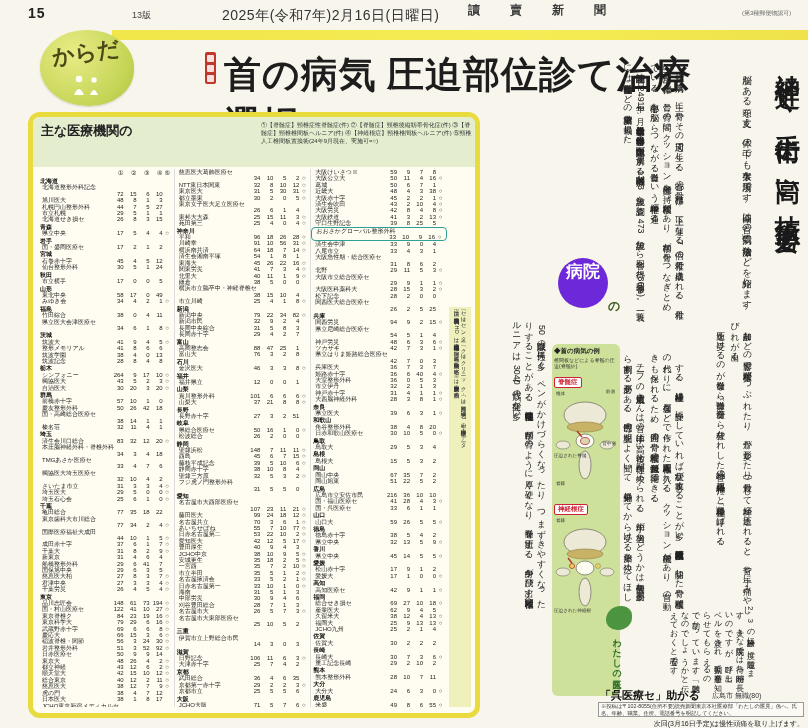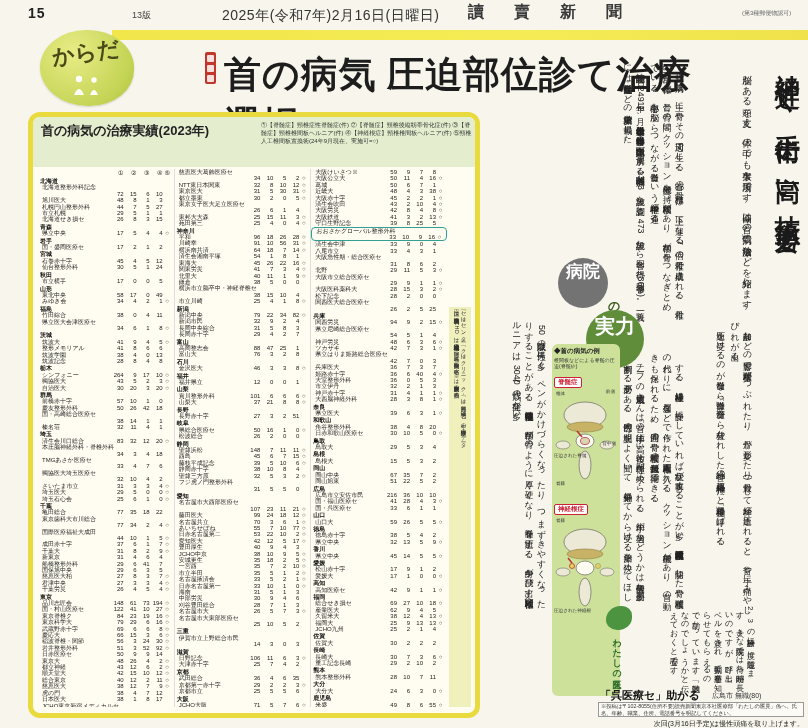--- a/index.html
+++ b/index.html
@@ -6,21 +6,21 @@
   body{width:808px;height:728px;position:relative;background:#f7f5ec;overflow:hidden;
        font-family:"Liberation Sans",sans-serif;color:#222;}
   .abs{position:absolute;}
   .serif{font-family:"Liberation Serif","DejaVu Serif",serif;}
   .v{writing-mode:vertical-rl;}
   
   #topbar{left:112px;top:30px;width:696px;height:10px;background:linear-gradient(90deg,#f1e64a,#f5ec55 60%,#efe24a);}
   #pagenum{left:28px;top:5px;font-size:14px;font-weight:bold;letter-spacing:1px;}
   #edition{left:132px;top:9px;font-size:9px;color:#444;}
   #dateline{left:222px;top:7px;font-size:14px;letter-spacing:.5px;color:#333;}
-  #papername{left:468px;top:2px;font-size:16px;letter-spacing:30px;color:#3a3a3a;font-weight:bold;}
+  #papername{left:468px;top:2px;font-size:12px;letter-spacing:30px;color:#3a3a3a;font-weight:bold;}
   #postal{left:742px;top:9px;font-size:6px;color:#666;}
   
   #karada{left:40px;top:30px;width:94px;height:76px;border-radius:50% 50% 48% 52%;
           background:radial-gradient(circle at 35% 30%,#e9ec86,#c4d455 70%,#aec23e);
           box-shadow:0 1px 2px rgba(0,0,0,.15);}
   #karada .txt{position:absolute;left:12px;top:8px;font-size:22px;font-weight:bold;color:#4a4a18;
                transform:rotate(-8deg);font-family:"Liberation Serif",serif;}
   #karada svg{position:absolute;left:30px;top:44px;}
   
   #stamp{left:205px;top:52px;width:11px;height:32px;background:#c2372b;border-radius:2px;}
@@ -53,21 +53,21 @@
   .atext{font-size:8.8px;line-height:12.4px;color:#222;}
   .atext p{margin:0;text-indent:1em;margin-block-end:2px;}
   #lead{left:690px;top:58px;width:64px;height:256px;font-size:9.5px;line-height:13.5px;}
   #b1{left:486px;top:58px;width:200px;height:250px;}
   #b2{left:688px;top:316px;width:66px;height:294px;}
   #b3{left:622px;top:348px;width:64px;height:252px;}
   #b4{left:486px;top:316px;width:62px;height:294px;}
   #byline{left:596px;top:560px;font-size:8.5px;height:70px;}
   
   #badge{left:556px;top:258px;width:92px;height:132px;}
-  #badge .c1{position:absolute;left:2px;top:0;width:50px;height:50px;border-radius:50%;background:#737373;
+  #badge .c1{position:absolute;left:2px;top:0;width:50px;height:50px;border-radius:50%;background:#6d28d9;
              color:#fff;font-weight:bold;font-size:17px;line-height:22px;text-align:center;padding-top:3px;box-sizing:border-box;}
   #badge .no{position:absolute;left:52px;top:40px;font-size:12px;color:#3c5a1e;font-weight:bold;}
   #badge .c2{position:absolute;left:30px;top:52px;width:58px;height:58px;border-radius:50%;background:#5f8d3a;
              color:#fff;font-weight:bold;font-size:20px;line-height:25px;text-align:center;padding-top:4px;box-sizing:border-box;}
   #badge .num{position:absolute;left:0;right:0;top:114px;text-align:center;font-size:12px;color:#333;
               font-family:"Liberation Serif",serif;}
   
   #diagram{left:552px;top:344px;width:68px;height:352px;background:#cde19b;border-radius:6px;box-sizing:border-box;padding:3px 2px;}
   #diagram .dtitle{font-size:6.5px;font-weight:bold;color:#222;}
   #diagram .dnote{font-size:5px;line-height:6px;color:#333;margin:1px 0;}
@@ -110,21 +110,21 @@
 <div id="stamp" class="abs">
     <i></i>
     <i></i>
     <i></i>
   </div>
 <div id="headline" class="abs serif">首の病気 圧迫部位診て治療選択</div>
 
 <div id="tablebox" class="abs">
   <div id="thead">
     <div id="ttitle">
-      <div>首の病気の治療実績(2023年)</div>
+      <div>主な医療機関の</div>
     </div>
     <div id="tlegend">①【脊髄症】頸椎症性脊髄症(件) ②【脊髄症】頸椎後縦靱帯骨化症(件) ③【脊髄症】頸椎椎間板ヘルニア(件) ④【神経根症】頸椎椎間板ヘルニア(件) ⑤頸椎人工椎間板置換術(24年9月現在、実施可=○)</div>
   </div>
   <div id="tbody">
     <div class="tcol" id="tcol0">
       <div id="colhdr">
           <span>①</span>
           <span>②</span>
           <span>③</span>
           <span>④</span>
@@ -1644,21 +1644,20 @@
     <p>チーフの渡辺航太さんは「首の手術は高い技術と専門性が求められる。手術が適当かどうかは複合的な要因から判断する必要がある。専門医の説明をよく聞いて、十分納得してから受ける治療を決めてほしい」と話している。</p>
   </div>
 <div id="b4" class="abs v atext">
     <p>50歳以降の男性に多く、ペンがかけづらくなったり、つまずきやすくなったりすることがある。後縦靱帯骨化症は、靱帯が骨のように厚く硬くなり、脊髄を圧迫する。中身が飛び出す頸椎椎間板ヘルニアは、30〜40歳代の発症が多い。</p>
   </div>
 <div id="byline" class="abs v">(小山内裕貴)</div>
 
 <div id="badge" class="abs">
   <div class="c1">病院</div>
   <div class="no">の</div>
-  <div class="c2">実力</div>
   <div class="num serif">268</div>
 </div>
 
 <div id="diagram" class="abs">
   <div class="dtitle">◆首の病気の例</div>
   <div class="dnote">椎間板などによる脊髄の圧迫(脊髄症)</div>
   <span class="dlabel">脊髄症</span>
   <div class="dfig">
     <svg width="62" height="108" viewBox="0 0 62 108">
       <ellipse cx="31" cy="26" rx="21" ry="13" fill="#ece9d6" stroke="#8d8d7a" stroke-width="1"></ellipse>

